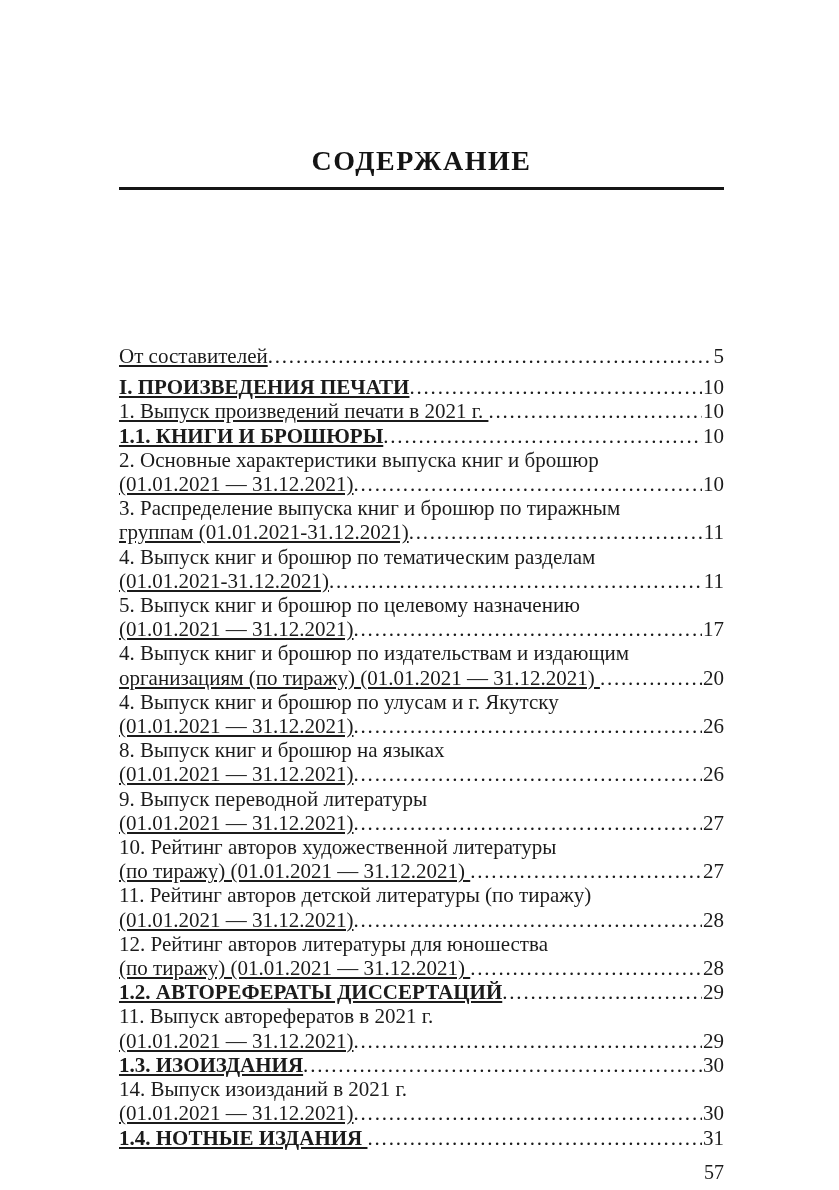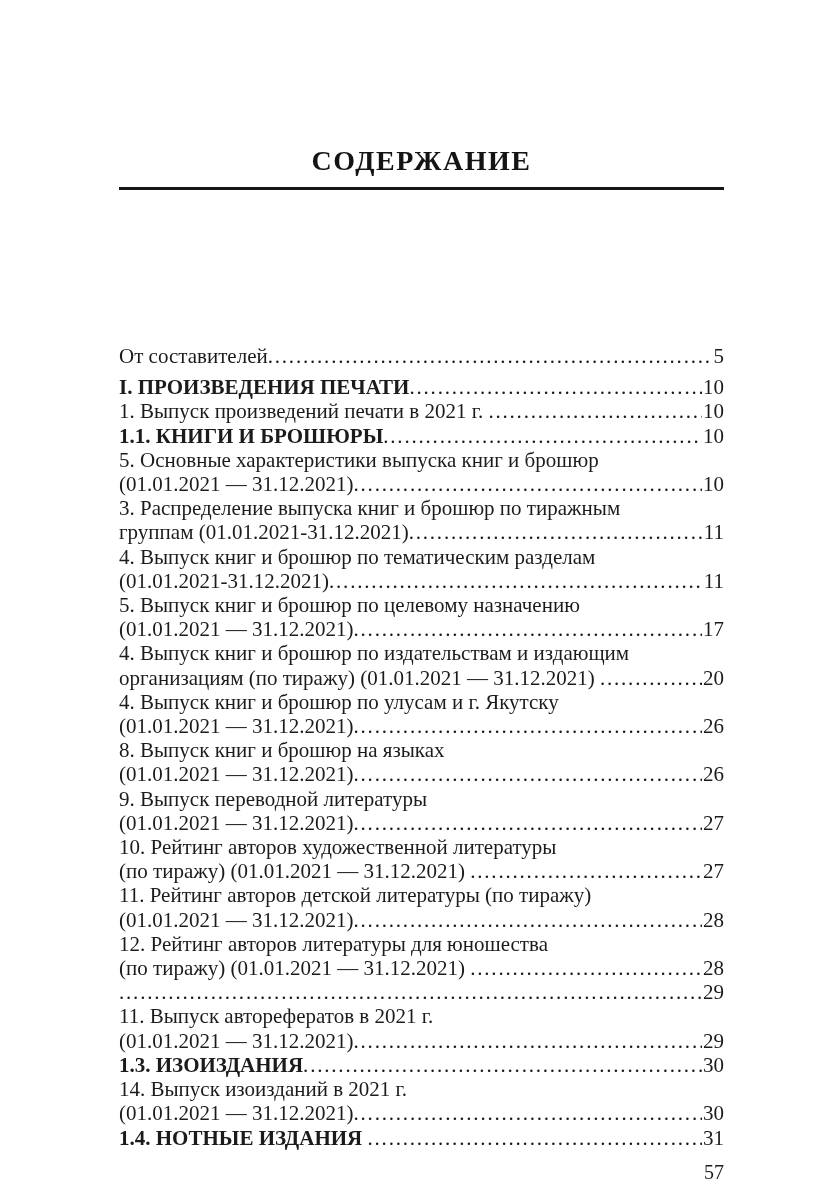--- a/index.html
+++ b/index.html
@@ -58,20 +58,21 @@
   .line-plain {
     white-space: pre;
   }
   .line-last {
     display: flex;
     align-items: baseline;
   }
   .txt {
     white-space: pre;
     flex: 0 0 auto;
+    text-decoration: underline;
   }
   .entry.bold .line-plain,
   .entry.bold .txt {
     font-weight: 700;
   }
   .leader {
     flex: 1 1 auto;
     min-width: 6px;
     overflow: hidden;
     white-space: nowrap;
@@ -126,21 +127,21 @@
           </div>
         </div>
         <div class="entry bold">
           <div class="line-last">
             <span class="txt">1.1. КНИГИ И БРОШЮРЫ</span>
             <span class="leader"></span>
             <span class="pg">10</span>
           </div>
         </div>
         <div class="entry">
-          <div class="line-plain">5. Основные характеристики выпуска книг и брошюр</div>
+          <div class="line-plain">2. Основные характеристики выпуска книг и брошюр</div>
           <div class="line-last">
             <span class="txt">(01.01.2021 — 31.12.2021)</span>
             <span class="leader"></span>
             <span class="pg">10</span>
           </div>
         </div>
         <div class="entry">
           <div class="line-plain">3. Распределение выпуска книг и брошюр по тиражным</div>
           <div class="line-last">
             <span class="txt">группам (01.01.2021-31.12.2021)</span>
@@ -215,20 +216,21 @@
         <div class="entry">
           <div class="line-plain">12. Рейтинг авторов литературы для юношества</div>
           <div class="line-last">
             <span class="txt">(по тиражу) (01.01.2021 — 31.12.2021) </span>
             <span class="leader"></span>
             <span class="pg">28</span>
           </div>
         </div>
         <div class="entry bold">
           <div class="line-last">
+            <span class="txt">1.2. АВТОРЕФЕРАТЫ ДИССЕРТАЦИЙ</span>
             <span class="leader"></span>
             <span class="pg">29</span>
           </div>
         </div>
         <div class="entry">
           <div class="line-plain">11. Выпуск авторефератов в 2021 г.</div>
           <div class="line-last">
             <span class="txt">(01.01.2021 — 31.12.2021)</span>
             <span class="leader"></span>
             <span class="pg">29</span>

